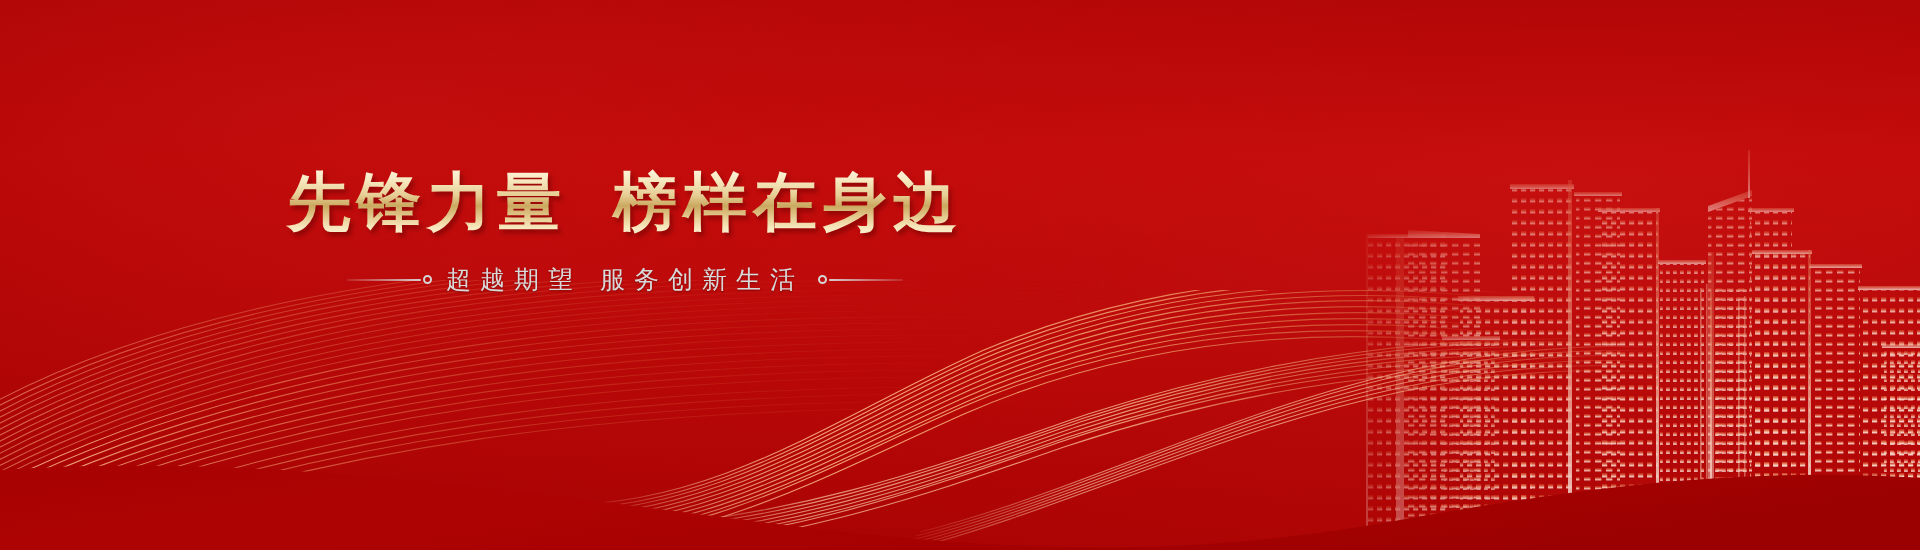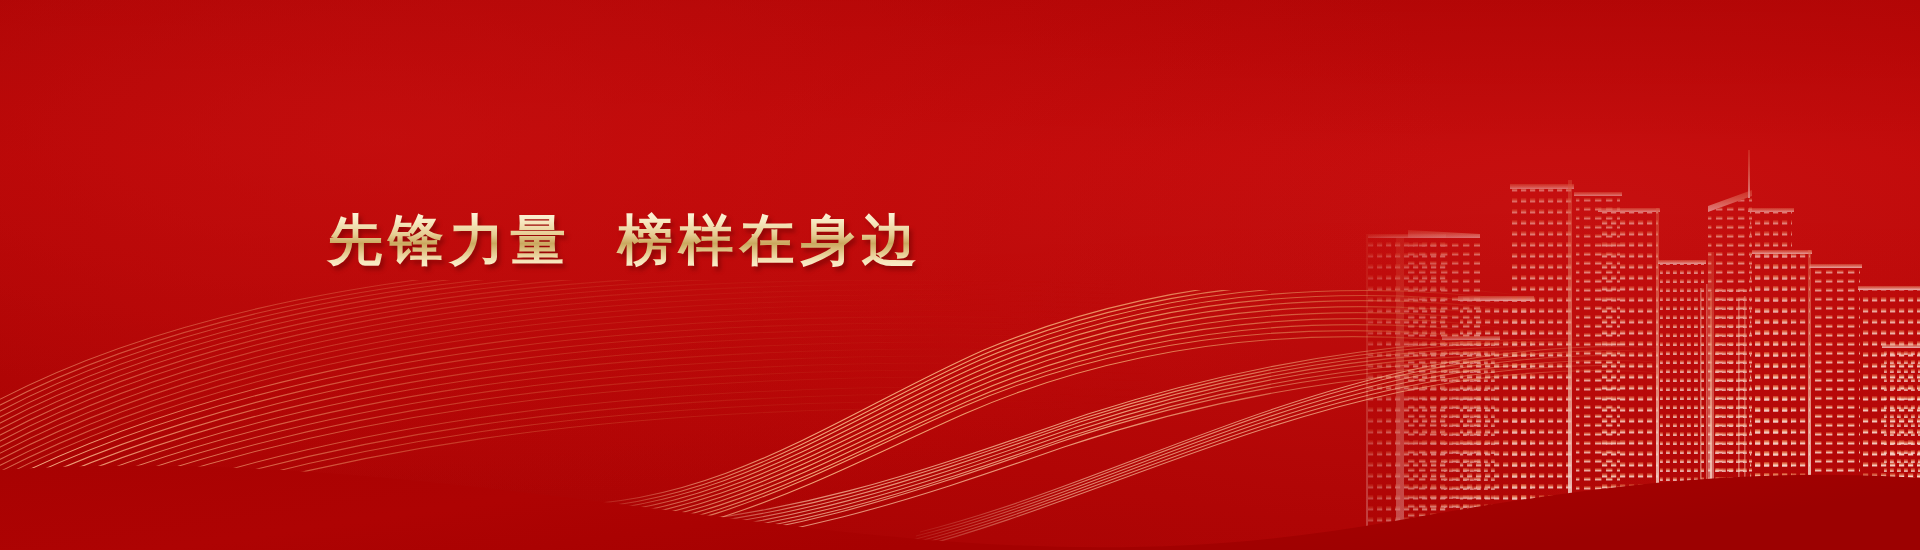--- a/index.html
+++ b/index.html
@@ -47,38 +47,37 @@
     left: 0;
     top: 168px;
     width: 1250px;
     text-align: center;
     z-index: 40;
   }
 
   .headline {
     font-family: "DejaVu Sans", "Liberation Sans", sans-serif;
     font-weight: 700;
-    font-size: 55px;
+    font-size: 64px;
     line-height: 1.08;
     letter-spacing: 6px;
     white-space: nowrap;
     background: linear-gradient(180deg,
         #fdf4dd 0%,
         #f7e8c0 18%,
         #e6cd93 40%,
         #caa85f 55%,
         #e3c88c 70%,
         #f7e7bd 86%,
         #fbf1d6 100%);
     -webkit-background-clip: text;
     background-clip: text;
     color: transparent;
     -webkit-text-fill-color: transparent;
     filter: drop-shadow(3px 4px 2px rgba(90,0,0,0.45));
-    margin-top: 43px;
   }
   .headline .gap { display: inline-block; width: 46px; }
 
   .sub-row {
     margin-top: 26px;
     display: flex;
     align-items: center;
     justify-content: center;
     gap: 12px;
   }
@@ -413,15 +412,30 @@
     </defs>
     <path d="M0,470 C 260,452 520,492 760,522 C 1000,552 1180,560 1400,520
              C 1580,488 1740,466 1920,478 L1920,550 L0,550 Z" fill="url(#fgWave)"></path>
   </svg>
 
   <div class="text-block">
     <div class="headline">
       <span>先锋力量</span><span class="gap"></span><span>榜样在身边</span>
     </div>
 
+    <div class="sub-row">
+      <span class="sub-deco left">
+        <span class="bar"></span>
+        <span class="dot"></span>
+      </span>
+
+      <span class="subtitle">
+        <span>超越期望</span><span class="gap2"></span><span>服务创新生活</span>
+      </span>
+
+      <span class="sub-deco right">
+        <span class="dot"></span>
+        <span class="bar"></span>
+      </span>
+    </div>
   </div>
 
 </div>
 
 </body></html>

